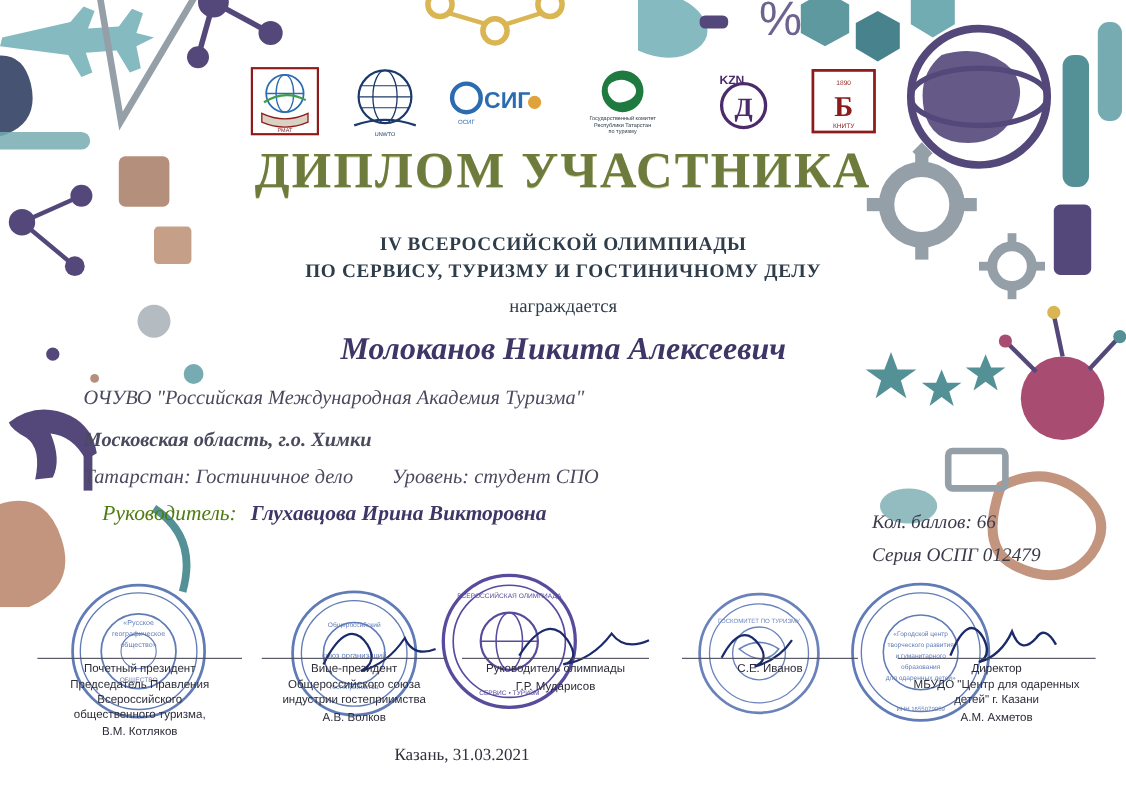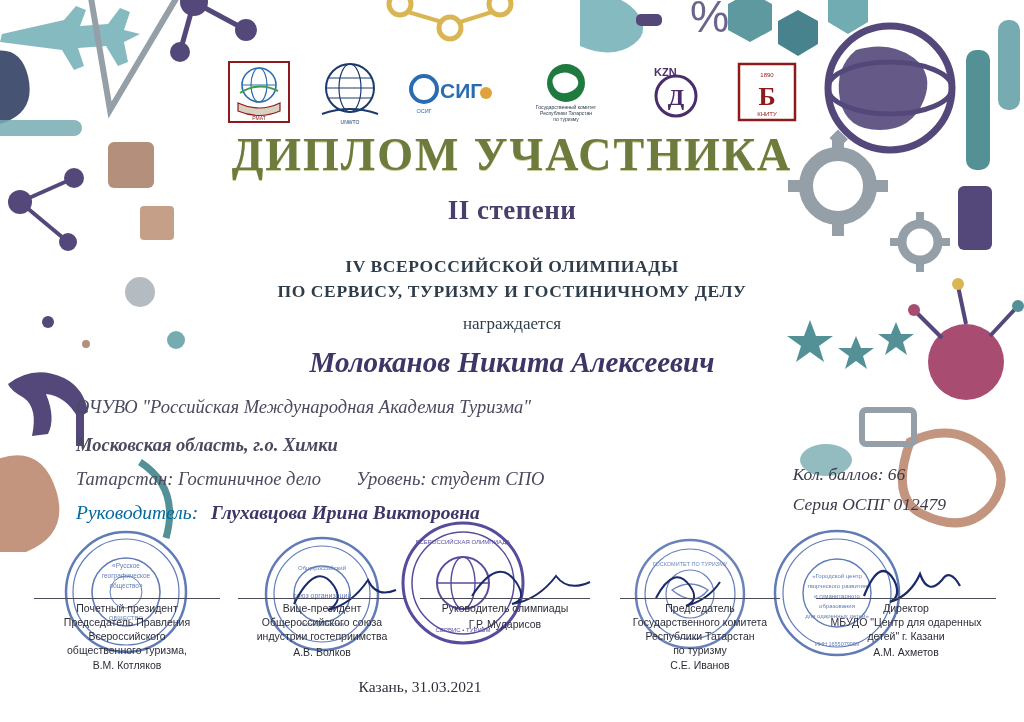--- a/index.html
+++ b/index.html
@@ -135,21 +135,22 @@
     line-height: 1.6;
     margin-top: 4px;
   }
   .nomination-row .gap { display: inline-block; width: 26px; }
   .supervisor-row {
     margin-top: 8px;
     font-size: 19.5px;
   }
   .supervisor-label {
     font-style: italic;
-    color: #0369a1;
+    color: #4d7c0f;
+    margin-left: 17px;
   }
   .supervisor-name {
     font-style: italic;
     font-weight: bold;
     color: #3f3566;
     margin-left: 8px;
   }
 
   
   .score-block {
@@ -395,21 +396,20 @@
         <text x="31" y="16" font-size="6" fill="#8e1b1b" text-anchor="middle" font-family="Liberation Sans, sans-serif">1890</text>
         <text x="31" y="44" font-size="26" font-weight="bold" fill="#8e1b1b" text-anchor="middle" font-family="Liberation Serif, serif">Б</text>
         <text x="31" y="55" font-size="6" fill="#8e1b1b" text-anchor="middle" font-family="Liberation Sans, sans-serif">КНИТУ</text>
       </svg>
     </div>
 
   </div>
 
   <div class="content">
     <div class="title-main">ДИПЛОМ УЧАСТНИКА</div>
-    <div class="title-degree">II степени</div>
 
     <div class="olympiad">
       <div>IV ВСЕРОССИЙСКОЙ ОЛИМПИАДЫ</div>
       <div>ПО СЕРВИСУ, ТУРИЗМУ И ГОСТИНИЧНОМУ ДЕЛУ</div>
     </div>
 
     <div class="awarded">награждается</div>
     <div class="recipient">Молоканов Никита Алексеевич</div>
 
     <div class="org-lines">
@@ -533,24 +533,20 @@
     </div>
 
     <div class="sig sig3">
       <div class="rule"></div>
       <div class="role">Руководитель олимпиады</div>
       <div class="name">Г.Р. Мударисов</div>
     </div>
 
     <div class="sig sig4">
       <div class="rule"></div>
-      <div class="role">Председатель
-Государственного комитета
-Республики Татарстан
-по туризму</div>
       <div class="name">С.Е. Иванов</div>
     </div>
 
     <div class="sig sig5">
       <div class="rule"></div>
       <div class="role">Директор
 МБУДО "Центр для одаренных детей" г. Казани</div>
       <div class="name">А.М. Ахметов</div>
     </div>
 

